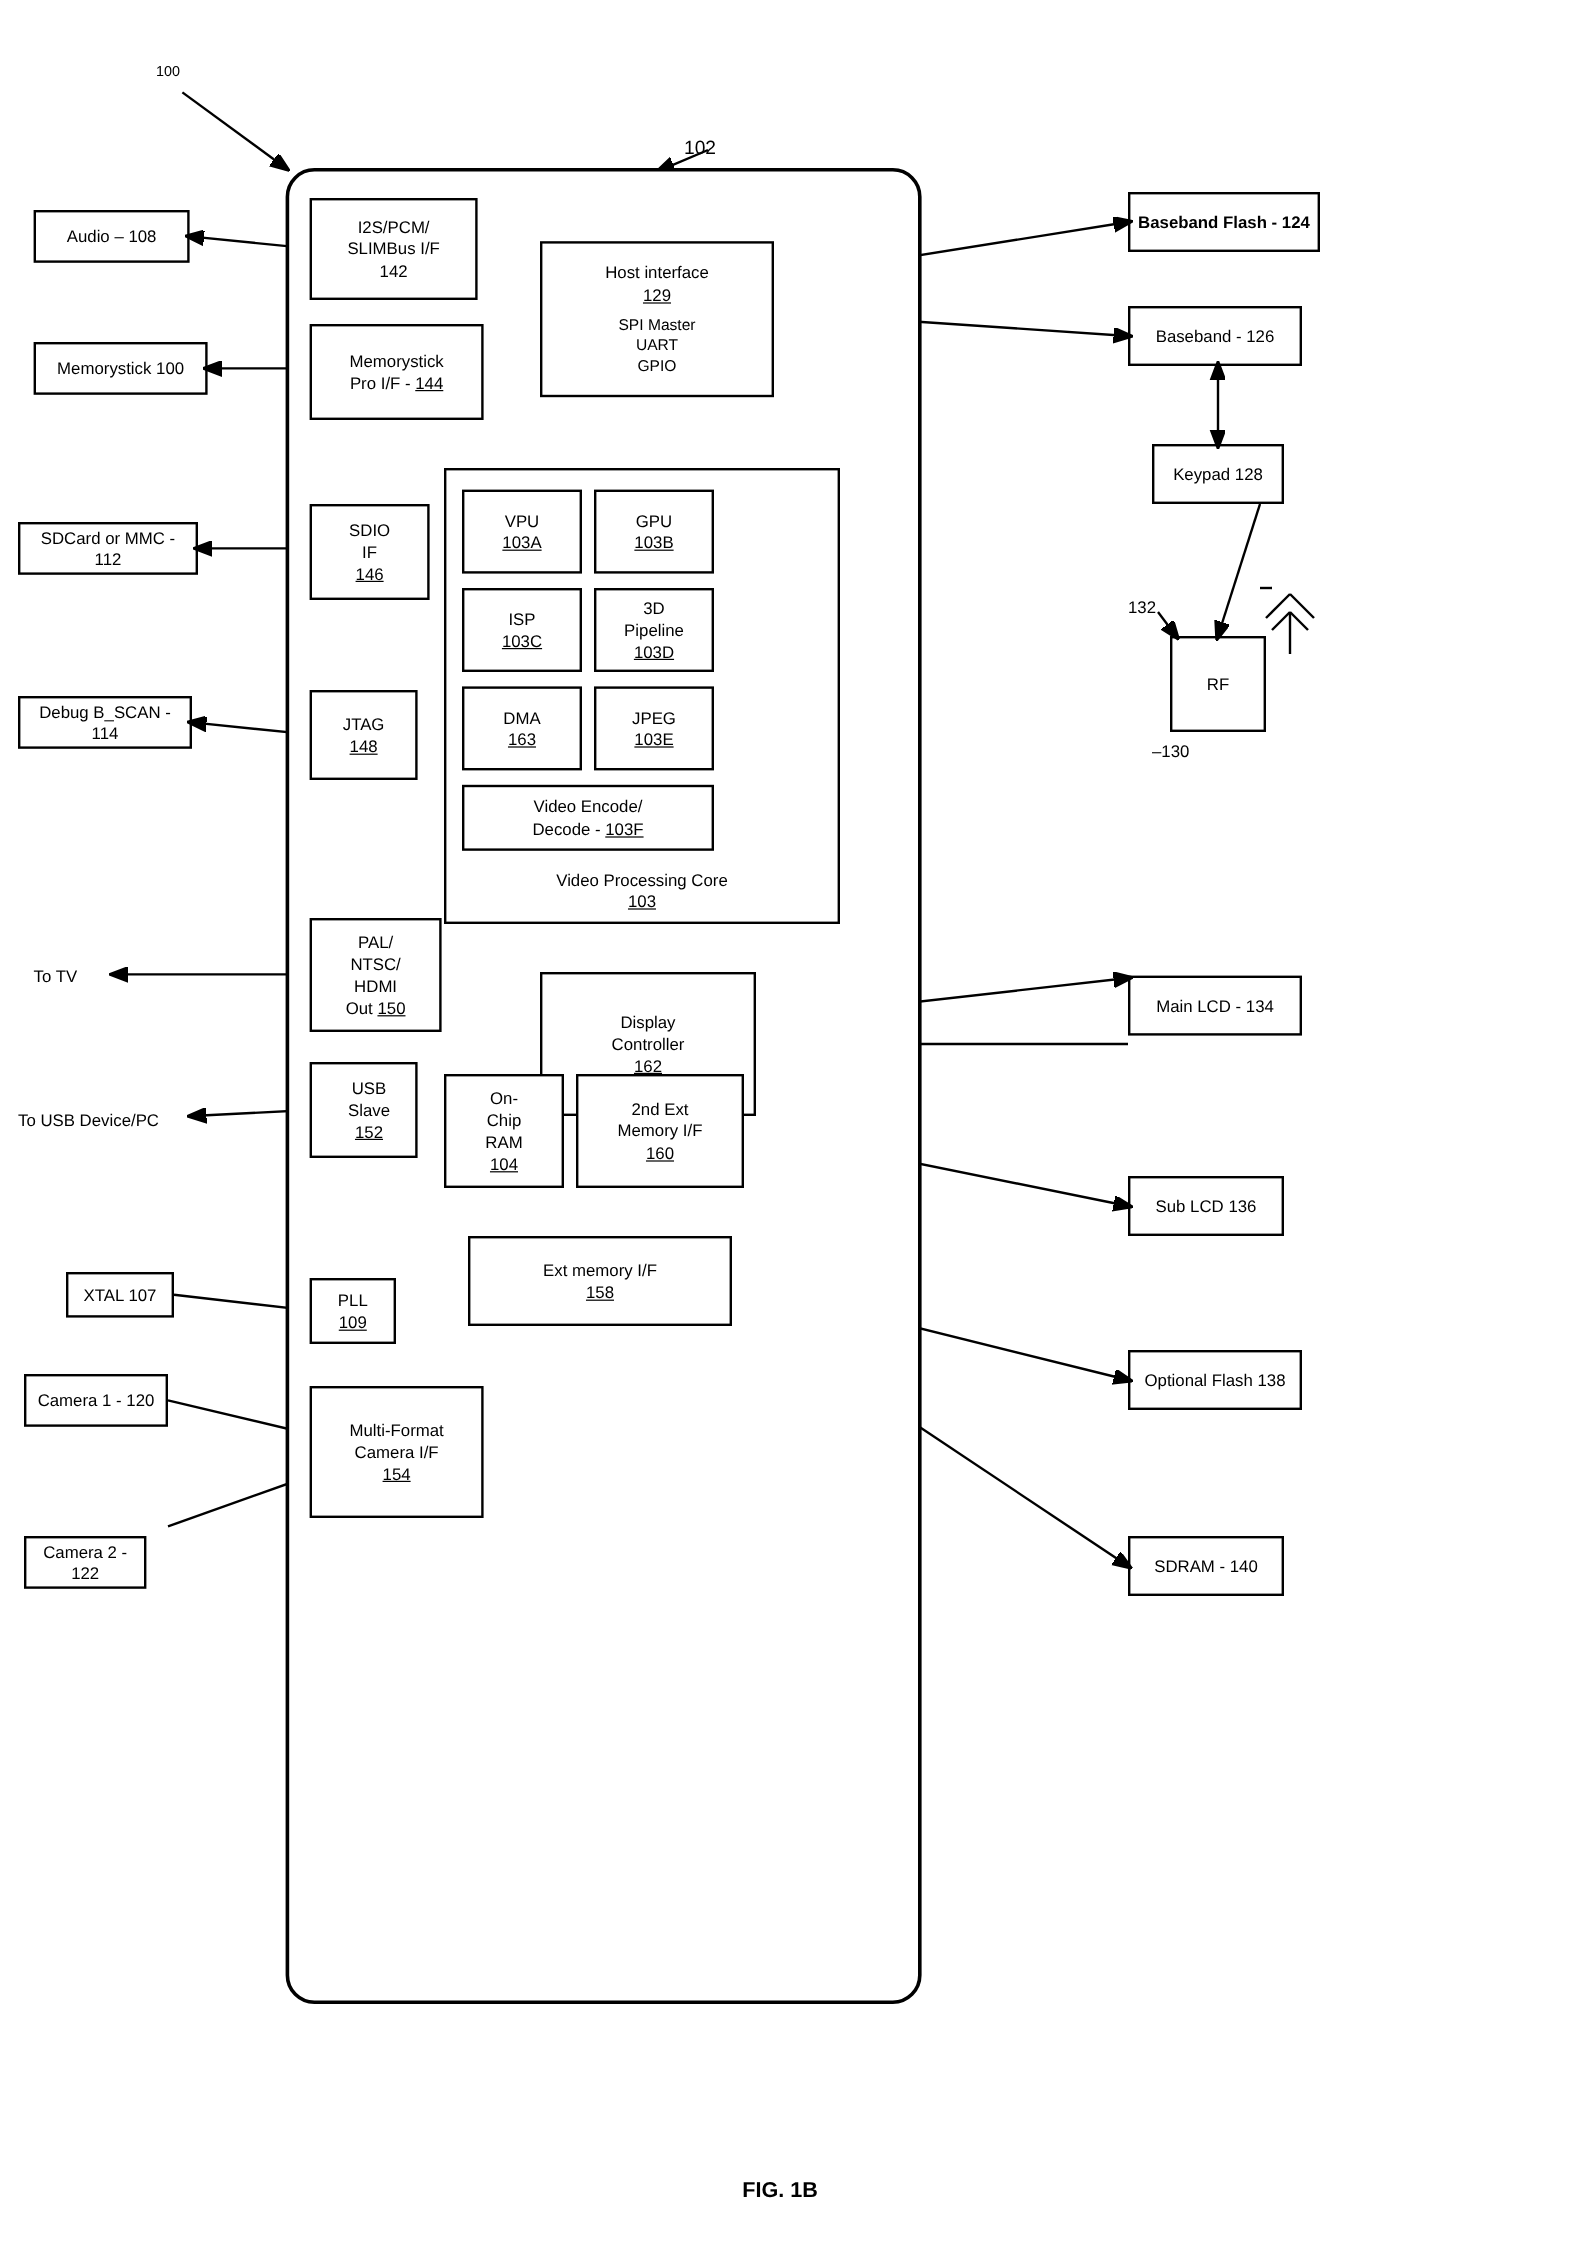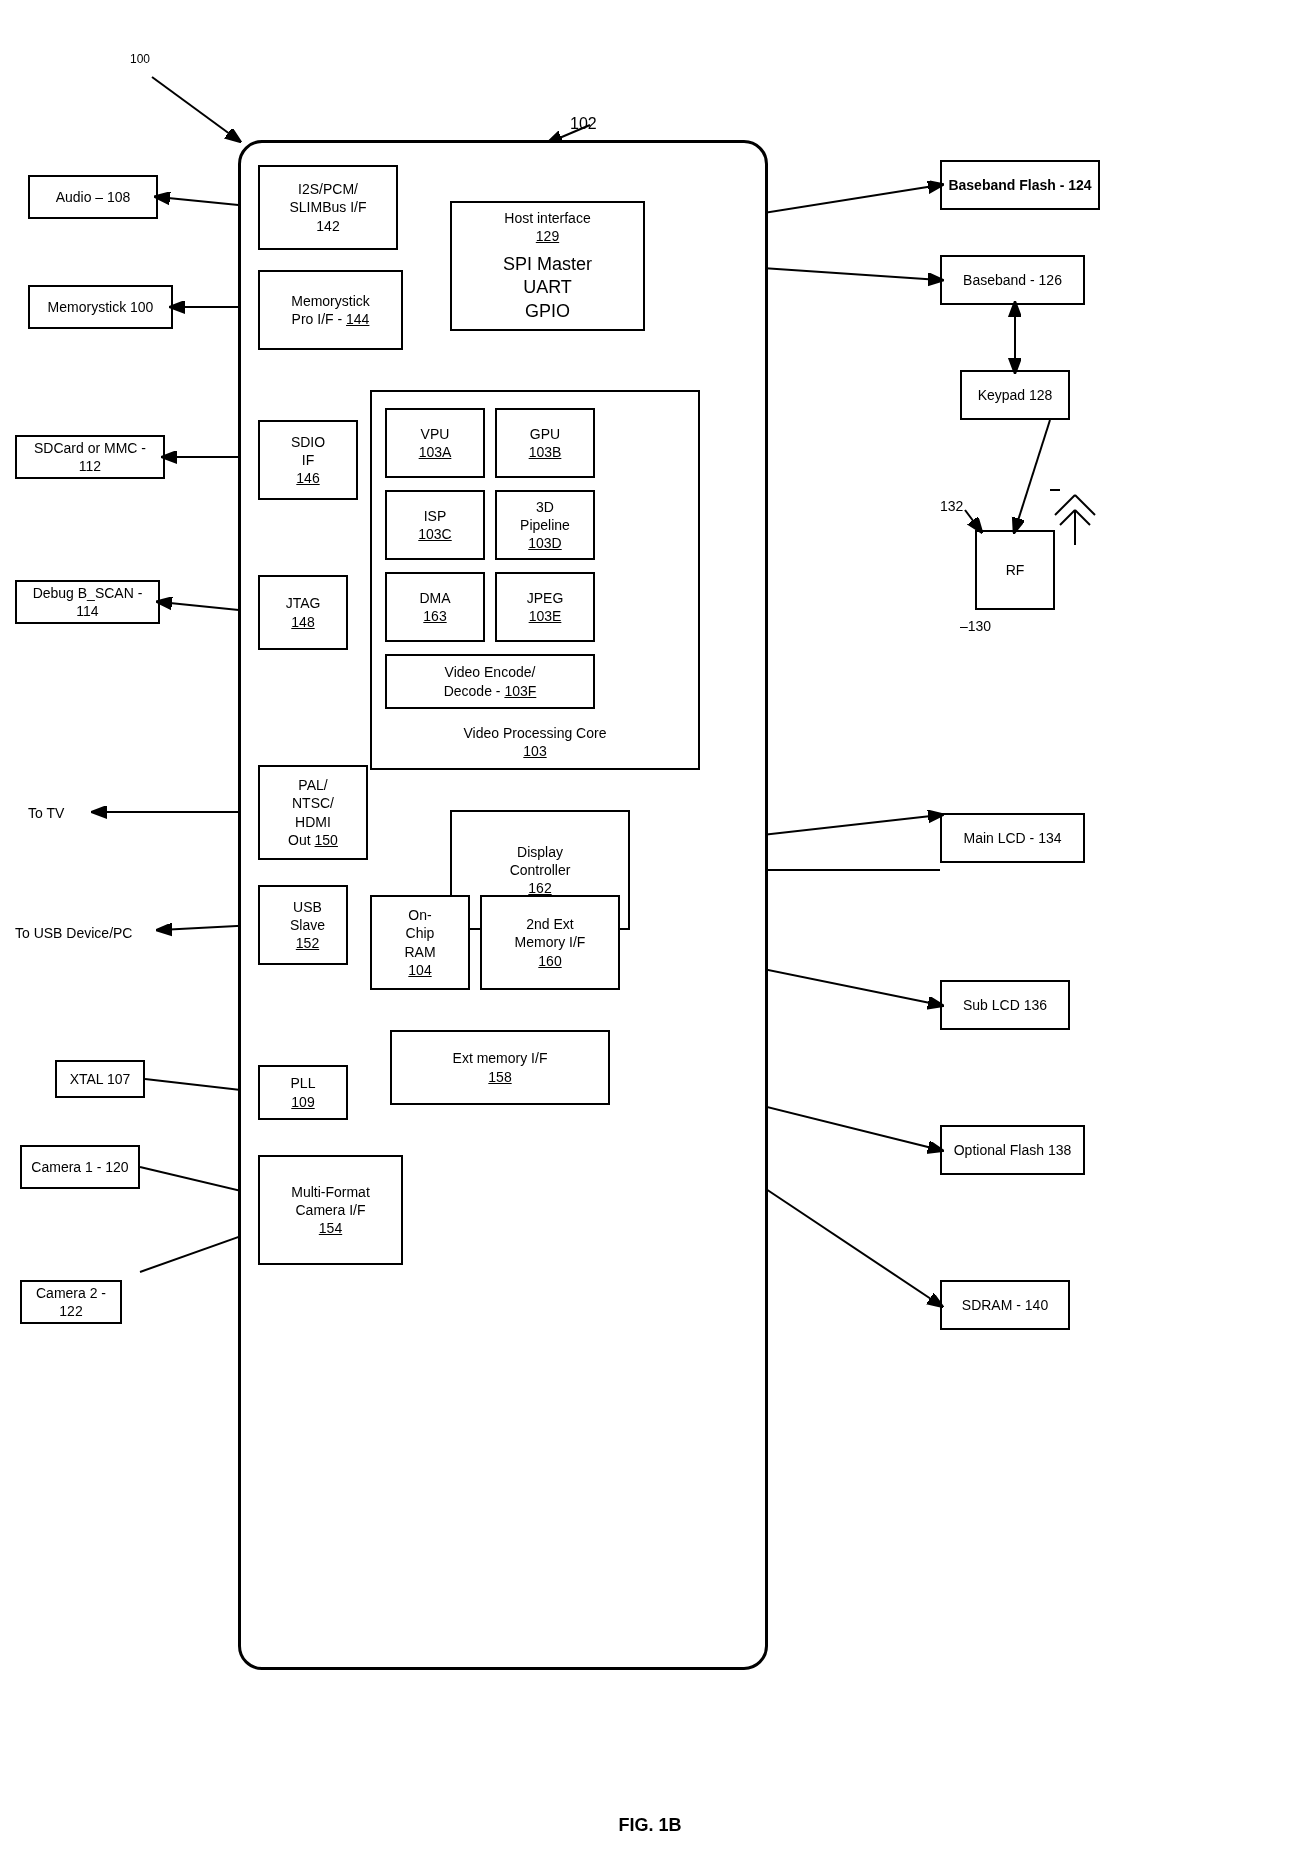--- a/index.html
+++ b/index.html
@@ -161,21 +161,21 @@
   </div>
 
   <div class="box" style="left:258px;top:270px;width:145px;height:80px;z-index:2;">
     <span style="white-space:pre-line;">Memorystick<br>Pro I/F - <u>144</u></span>
   </div>
 
   <div class="box" style="left:450px;top:185px;width:195px;height:130px;z-index:2;margin-top:16px;">
     <div style="text-align:center;">
       <div>Host interface</div>
       <div><u>129</u></div>
-      <div style="margin-top:8px;font-size:18px;">SPI Master<br>UART<br>GPIO</div>
+      <div style="margin-top:8px;font-size:13px;">SPI Master<br>UART<br>GPIO</div>
     </div>
   </div>
 
   <div class="box" style="left:258px;top:420px;width:100px;height:80px;z-index:2;">
     <span style="white-space:pre-line;">SDIO<br>IF<br><u>146</u></span>
   </div>
 
   <div class="box" style="left:370px;top:390px;width:330px;height:380px;z-index:2;">
     <div style="position:absolute;bottom:8px;text-align:center;width:100%;">
       Video Processing Core<br><u>103</u>
@@ -227,21 +227,21 @@
   </div>
 
   <div class="box" style="left:370px;top:895px;width:100px;height:95px;z-index:2;">
     <span>On-<br>Chip<br>RAM<br><u>104</u></span>
   </div>
 
   <div class="box" style="left:480px;top:895px;width:140px;height:95px;z-index:2;">
     <span>2nd Ext<br>Memory I/F<br><u>160</u></span>
   </div>
 
-  <div class="box" style="left:258px;top:1065px;width:90px;height:55px;z-index:2;align-items:center;">
+  <div class="box" style="left:258px;top:1065px;width:72px;height:55px;z-index:2;align-items:center;">
     <span>PLL<br><u>109</u></span>
   </div>
 
   <div class="box" style="left:390px;top:1030px;width:220px;height:75px;z-index:2;">
     <span>Ext memory I/F<br><u>158</u></span>
   </div>
 
   <div class="box" style="left:258px;top:1155px;width:145px;height:110px;z-index:2;">
     <span>Multi-Format<br>Camera I/F<br><u>154</u></span>
   </div>

